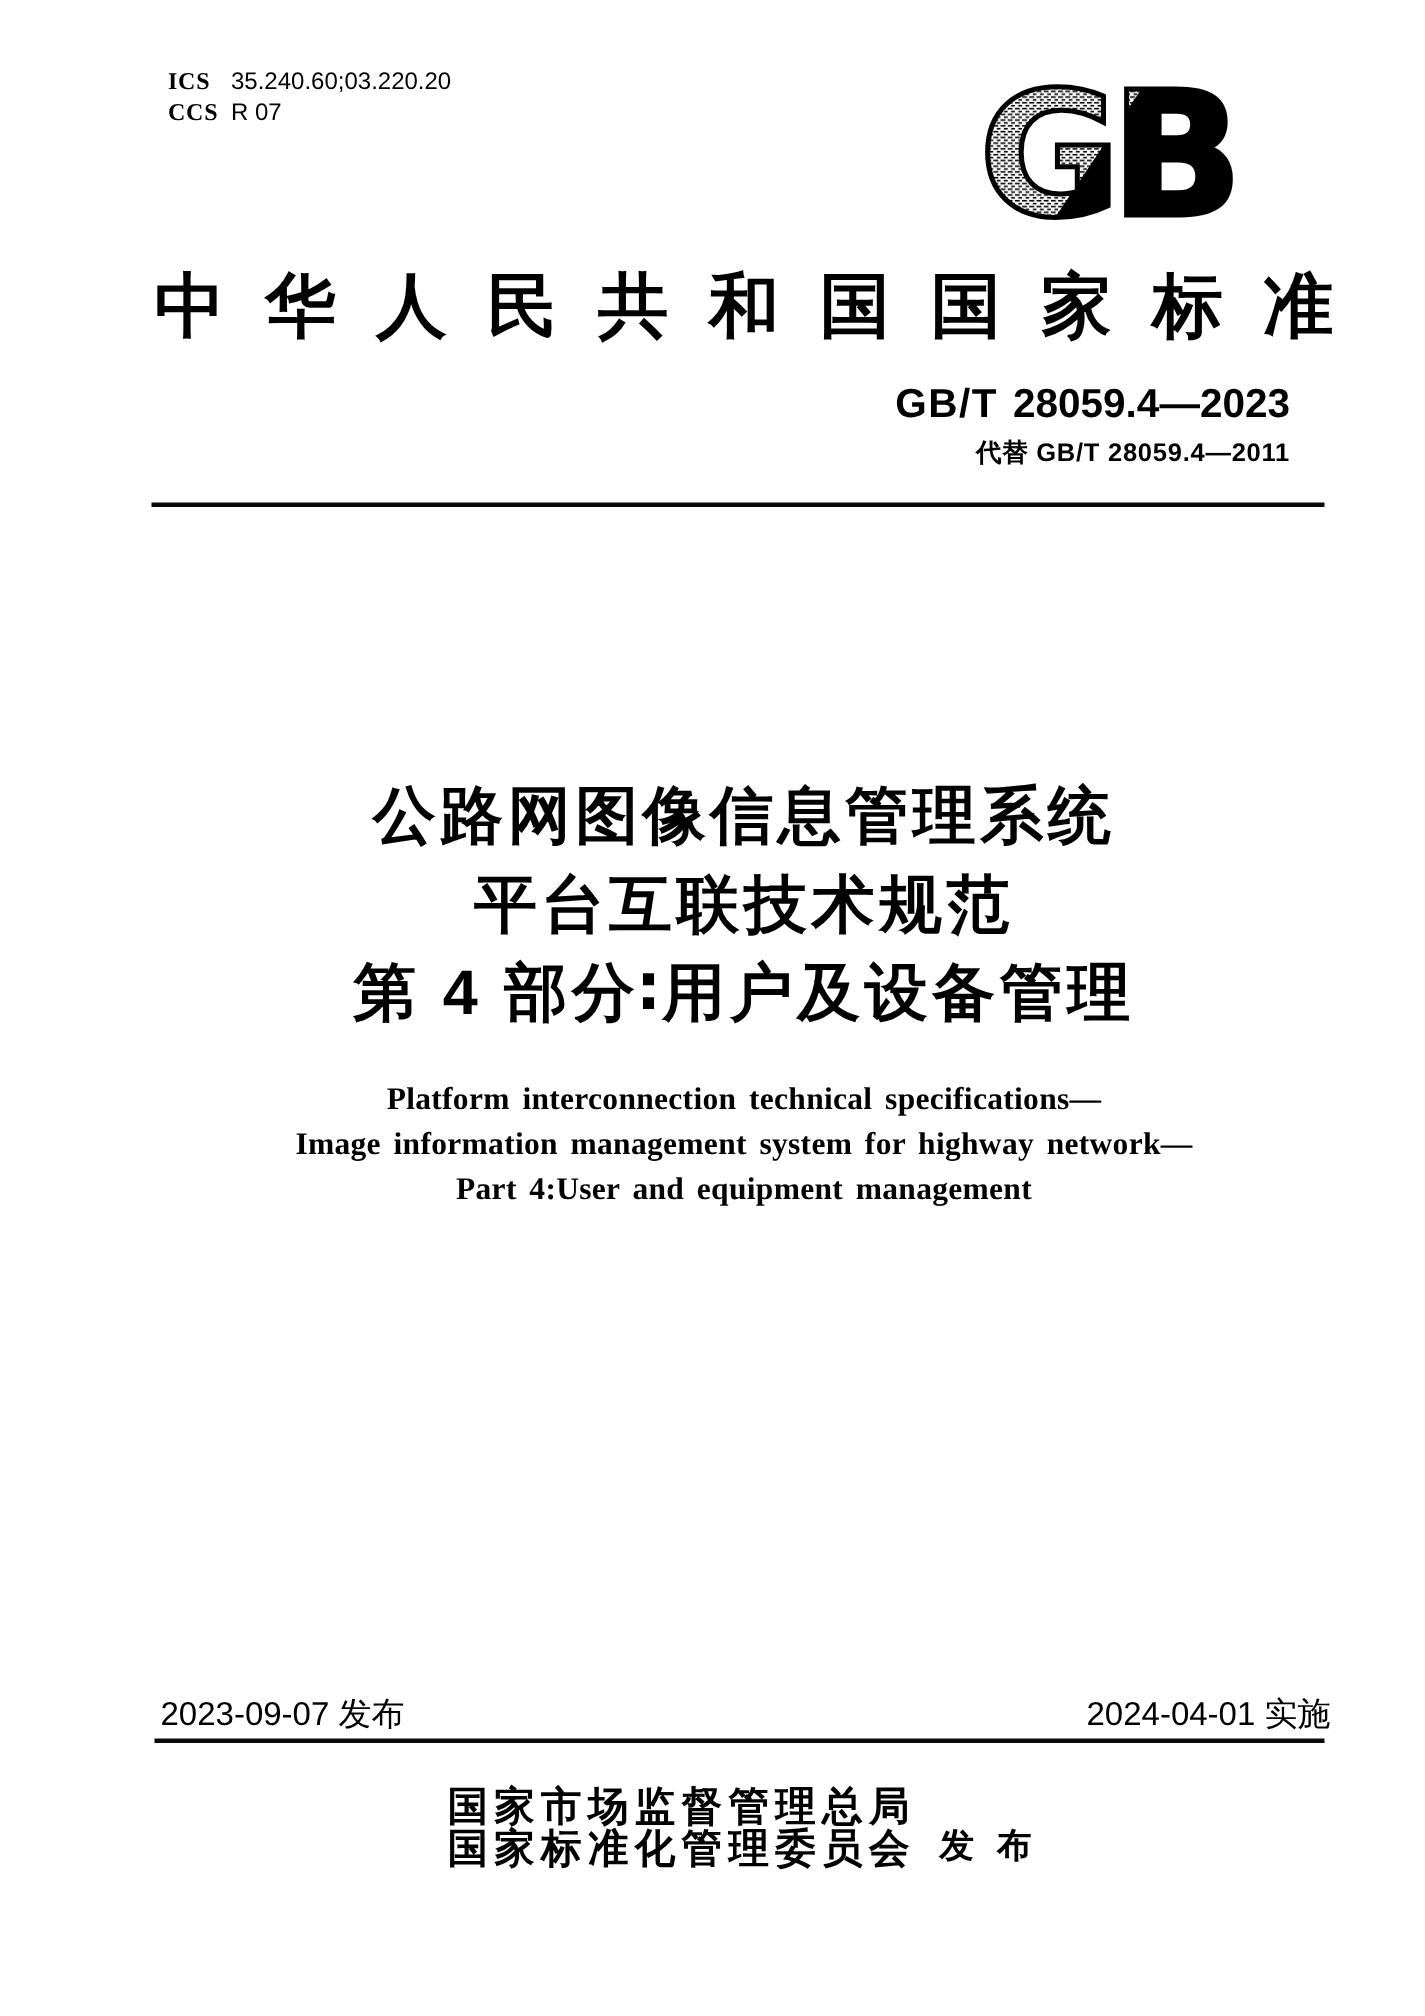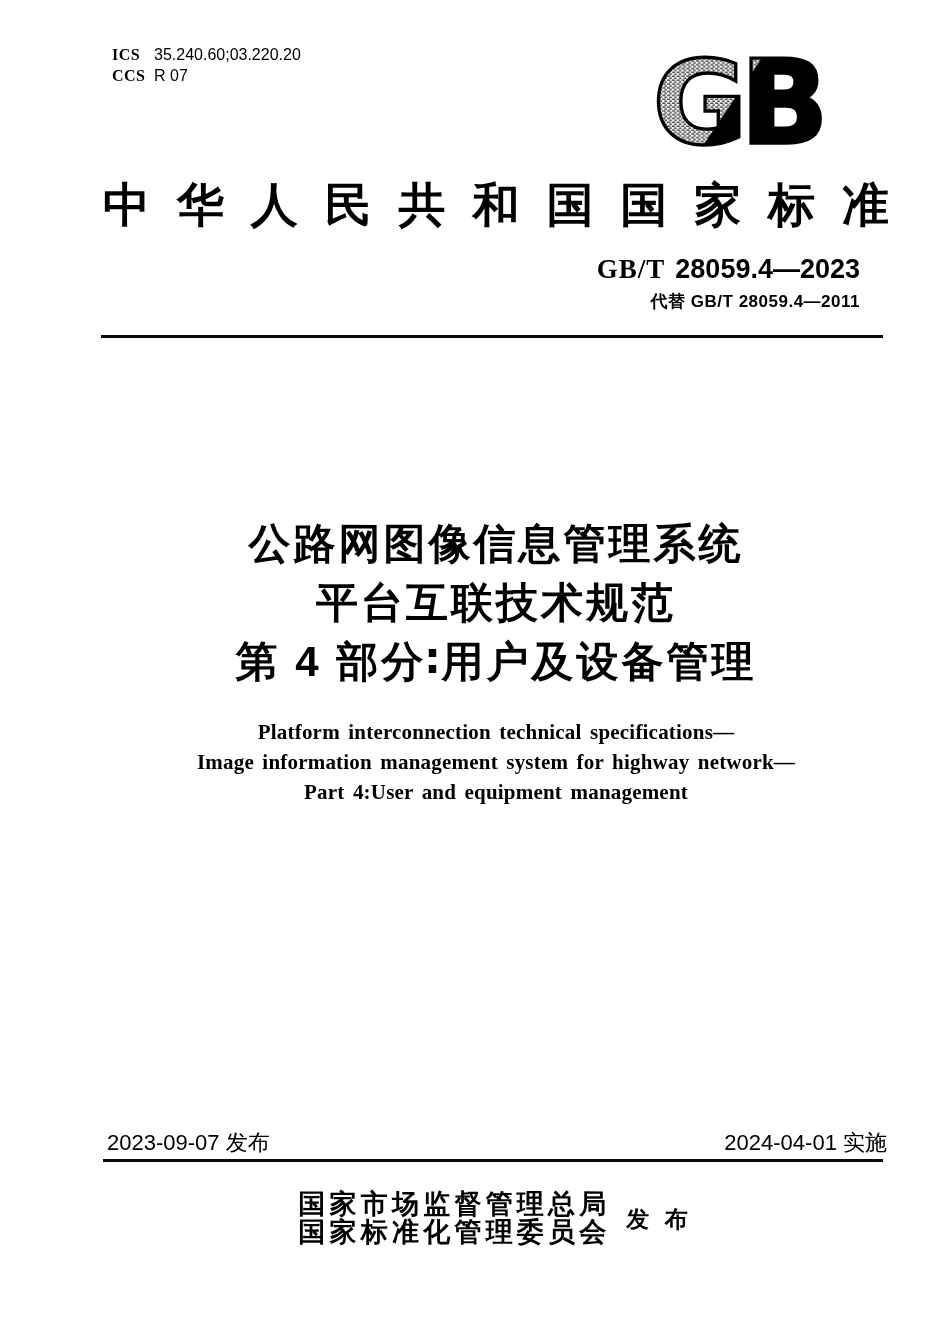--- a/index.html
+++ b/index.html
@@ -19,42 +19,42 @@
   
   .nat-heading{
     position:absolute;left:103px;top:176px;width:786px;
     font-size:47px;font-weight:bold;line-height:58px;
     text-align:justify;text-align-last:justify;text-justify:inter-character;
     white-space:nowrap;
   }
   
   .code-block{position:absolute;right:90px;top:254px;text-align:right;white-space:nowrap;}
   .code-main{font-size:27px;font-weight:bold;}
-  .code-main .prefix{font-family:Liberation Serif, serif;letter-spacing:1px;text-align:right;}
+  .code-main .prefix{font-family:Liberation Sans, sans-serif;letter-spacing:1px;text-align:right;}
   .code-main .num{font-family:"Liberation Sans","DejaVu Sans",sans-serif;font-weight:600;margin-left:10px;margin-top:12px;}
   .code-replaces{margin-top:5px;font-size:17px;font-weight:600;
     font-family:"Liberation Sans","DejaVu Sans",sans-serif;letter-spacing:.5px;}
   
   .rule{position:absolute;left:101px;width:782px;height:3px;background:#0a0a0a;}
   .rule-top{top:335px;}
   .rule-bottom{top:1159px;left:103px;width:780px;}
   
   .title-zh{position:absolute;left:103px;top:514px;width:786px;text-align:center;
     font-family:"Liberation Sans","DejaVu Sans",sans-serif;font-weight:bold;
     font-size:42px;line-height:59px;letter-spacing:3px;}
   
   .title-en{position:absolute;left:103px;top:717px;width:786px;text-align:center;
     font-weight:bold;font-size:21px;line-height:30px;word-spacing:3px;letter-spacing:.2px;}
   
   .dates{position:absolute;left:107px;top:1128px;width:780px;display:flex;
     justify-content:space-between;align-items:flex-end;
     font-family:"Liberation Sans","DejaVu Sans",sans-serif;font-size:22px;}
   
   .publisher{position:absolute;left:103px;top:1190px;width:780px;
-    display:flex;justify-content:center;align-items:center;gap:20px;}
+    display:flex;justify-content:center;align-items:flex-end;gap:20px;}
   .issuers{width:308px;font-size:27px;font-weight:bold;line-height:28px;}
   .issuer-line{text-align:justify;text-align-last:justify;text-justify:inter-character;}
   .issue-label{font-size:23px;font-weight:600;word-spacing:9px;white-space:nowrap;
     font-family:"Liberation Sans","DejaVu Sans",sans-serif;padding-top:2px;}
 </style>
 </head>
 <body>
 
 <div class="page">
 

